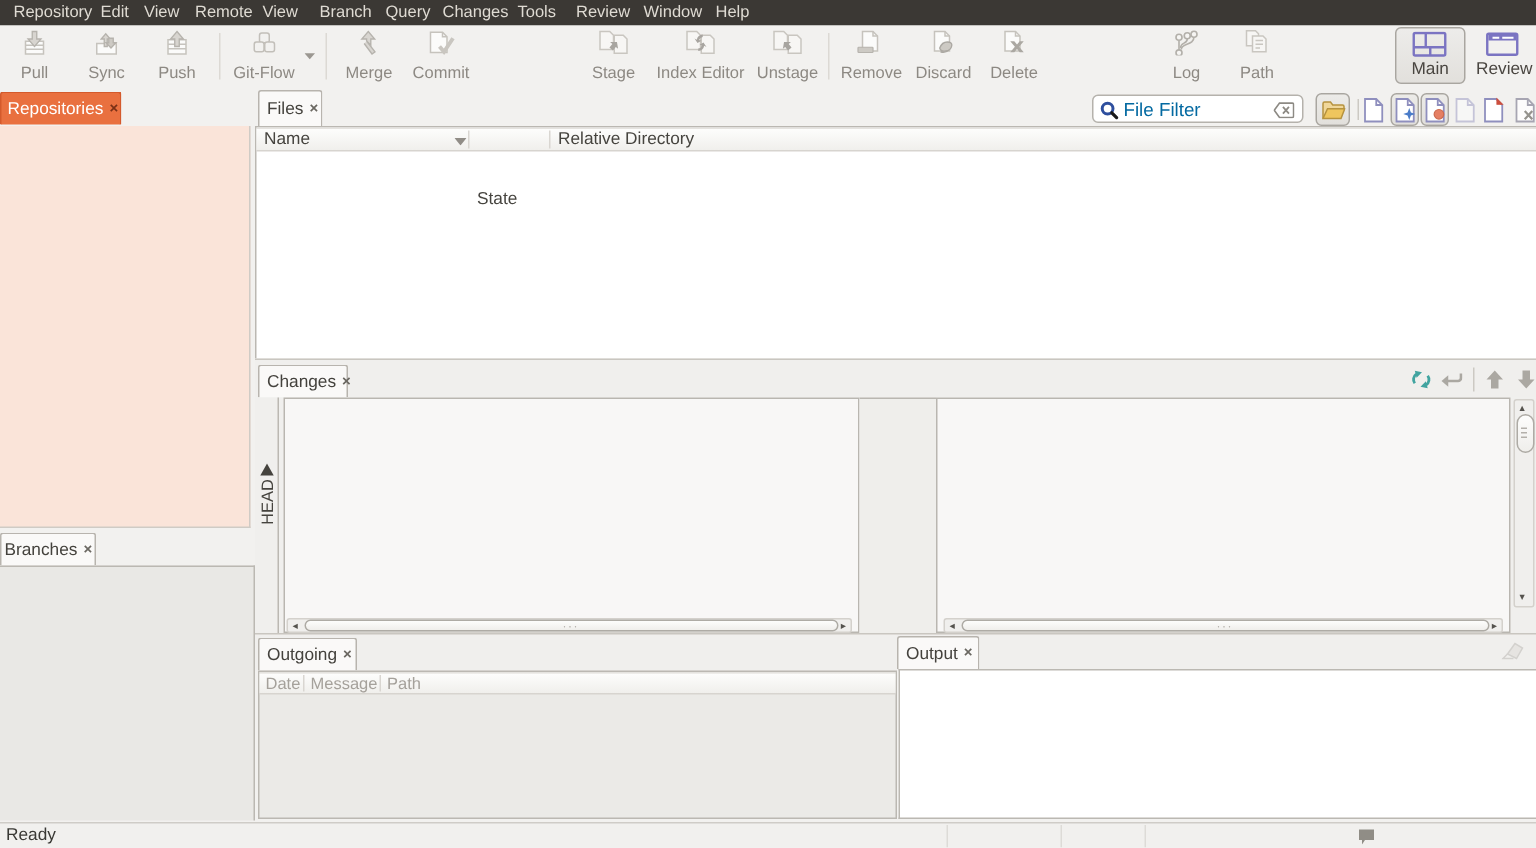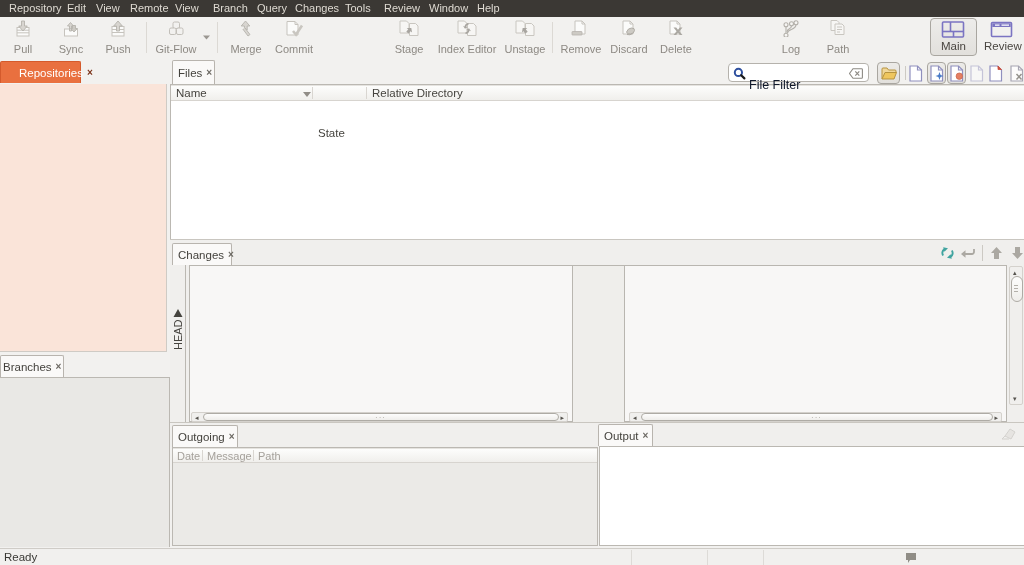--- a/index.html
+++ b/index.html
@@ -10,21 +10,21 @@
   #menubar{left:0;top:0;width:1024px;height:17px;background:#3B3834;color:#DFDBD3;font-size:11px;}
   #menubar span{position:absolute;top:0;line-height:17px;}
   
   .tbitem{position:absolute;top:20px;width:70px;height:36px;text-align:center;color:#8D8983;font-size:11px;}
   .tbitem .ic{display:block;height:22px;margin-bottom:1px;}
   .tbitem .lb{display:block;line-height:12px;}
   .tbsep{position:absolute;top:22px;width:1px;height:31px;background:#DCD9D4;}
   
   .tab{position:absolute;background:#FAF9F8;border:1px solid #B8B4AE;border-bottom:none;border-radius:2px 2px 0 0;font-size:11.5px;color:#44423D;padding:0 5px;display:flex;align-items:center;gap:4px;box-sizing:border-box;}
   .tab .x{color:#6B6862;font-size:10px;font-weight:bold;}
-  #repotab{background:#E9703F;border:1px solid #D45A2C;border-bottom:none;color:#FFFFFF;padding:0 18px;}
+  #repotab{background:#E9703F;border:1px solid #D45A2C;border-bottom:none;color:#FFFFFF;padding:0 4px;}
   #repotab .x{color:#7A3016;}
   .panel{position:absolute;box-sizing:border-box;}
   
   .hdr{position:absolute;background:linear-gradient(#FDFDFC,#F0EFEC);border-top:1px solid #E5E3DF;border-bottom:1px solid #D7D4CF;box-sizing:border-box;}
   .hdr .cs{position:absolute;top:1px;bottom:1px;width:1px;background:#D9D6D1;}
   
   .hsb{position:absolute;height:10px;background:#F0EFED;border:1px solid #D4D1CC;border-radius:2px;box-sizing:border-box;}
   .hthumb{position:absolute;top:0px;height:8px;background:linear-gradient(#FDFDFC,#EFEEEB);border:1px solid #AEABA5;border-radius:5px;box-sizing:border-box;}
   .sbarrow{position:absolute;font-size:7px;color:#55534E;line-height:9px;}
 </style>
@@ -212,21 +212,21 @@
     <div class="cs" style="left:195px"></div>
     <span style="position:absolute;left:201px;top:1px;font-size:11.5px;color:#46443F;">Relative Directory</span>
   </div>
 
   <div id="filterrow">
     <div class="abs" style="left:728px;top:63px;width:141px;height:19px;background:#FFFFFF;border:1px solid #B5B2AC;border-radius:4px;box-sizing:border-box;">
       <svg style="position:absolute;left:4px;top:2.5px;" width="13" height="13" viewBox="0 0 13 13">
           <circle cx="5.4" cy="5.4" r="3.6" fill="none" stroke="#2E4F9E" stroke-width="2"></circle>
           <path d="M8.2 8.2 L11.4 11.4" stroke="#1A1A1A" stroke-width="2.2" stroke-linecap="round"></path>
         </svg>
-      <span style="position:absolute;left:20px;top:14px;font-size:12.5px;color:#0f172a;">File Filter</span>
+      <span style="position:absolute;left:20px;top:2px;font-size:12.5px;color:#0369a1;">File Filter</span>
       <svg style="position:absolute;right:5px;top:3.5px;" width="14" height="11" viewBox="0 0 14 11">
           <path d="M4 0.7 h8.6 a0.8 0.8 0 0 1 0.8 0.8 v8 a0.8 0.8 0 0 1 -0.8 0.8 h-8.6 L0.5 5.5 Z" fill="none" stroke="#8D8A84" stroke-width="1.1"></path>
           <path d="M6.3 3.3 L10.3 7.7 M10.3 3.3 L6.3 7.7" stroke="#8D8A84" stroke-width="1.2"></path>
         </svg>
     </div>
     <div class="abs" style="left:877px;top:62px;width:23px;height:22px;background:linear-gradient(#ECEBE8,#E2E0DC);border:1px solid #A9A6A0;border-radius:4px;box-sizing:border-box;">
       <svg style="position:absolute;left:3px;top:4px;" width="16" height="13" viewBox="0 0 16 13">
           <path d="M1 12 L1 2 a1 1 0 0 1 1 -1 h4 l1.5 2 H14 a1 1 0 0 1 1 1 v2" fill="#F0D79A" stroke="#B6933F" stroke-width="1"></path>
           <path d="M1 12 L4 5.5 H15.5 L13 12 Z" fill="#EFC65E" stroke="#B6933F" stroke-width="1"></path>
         </svg>

